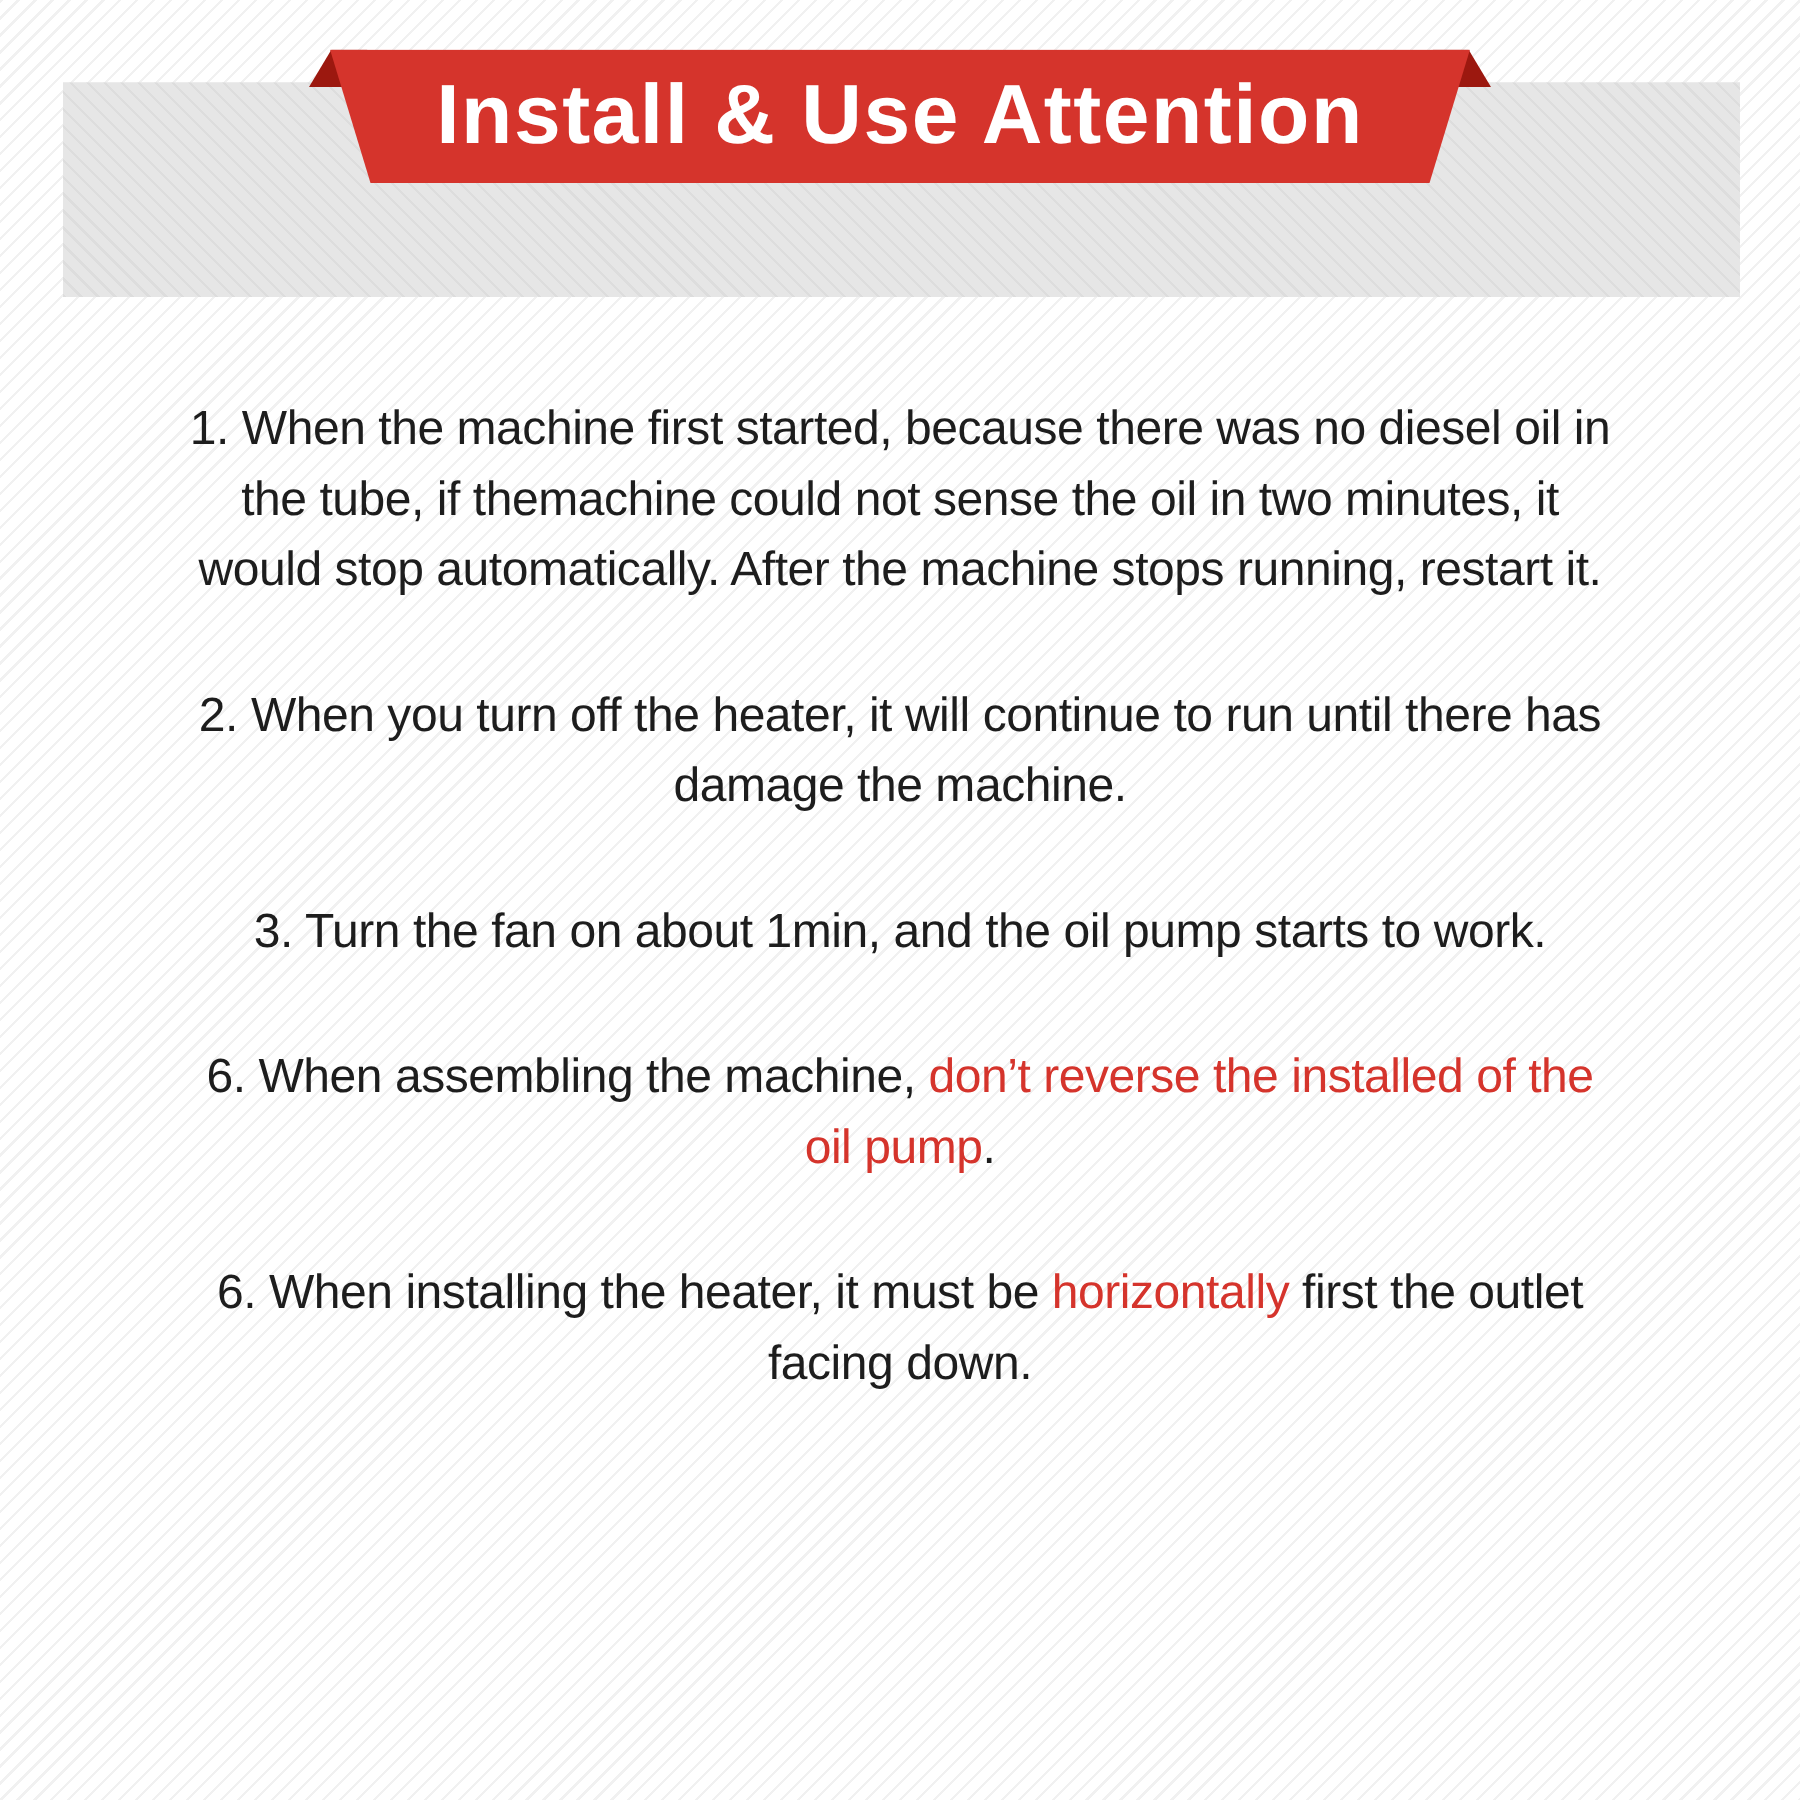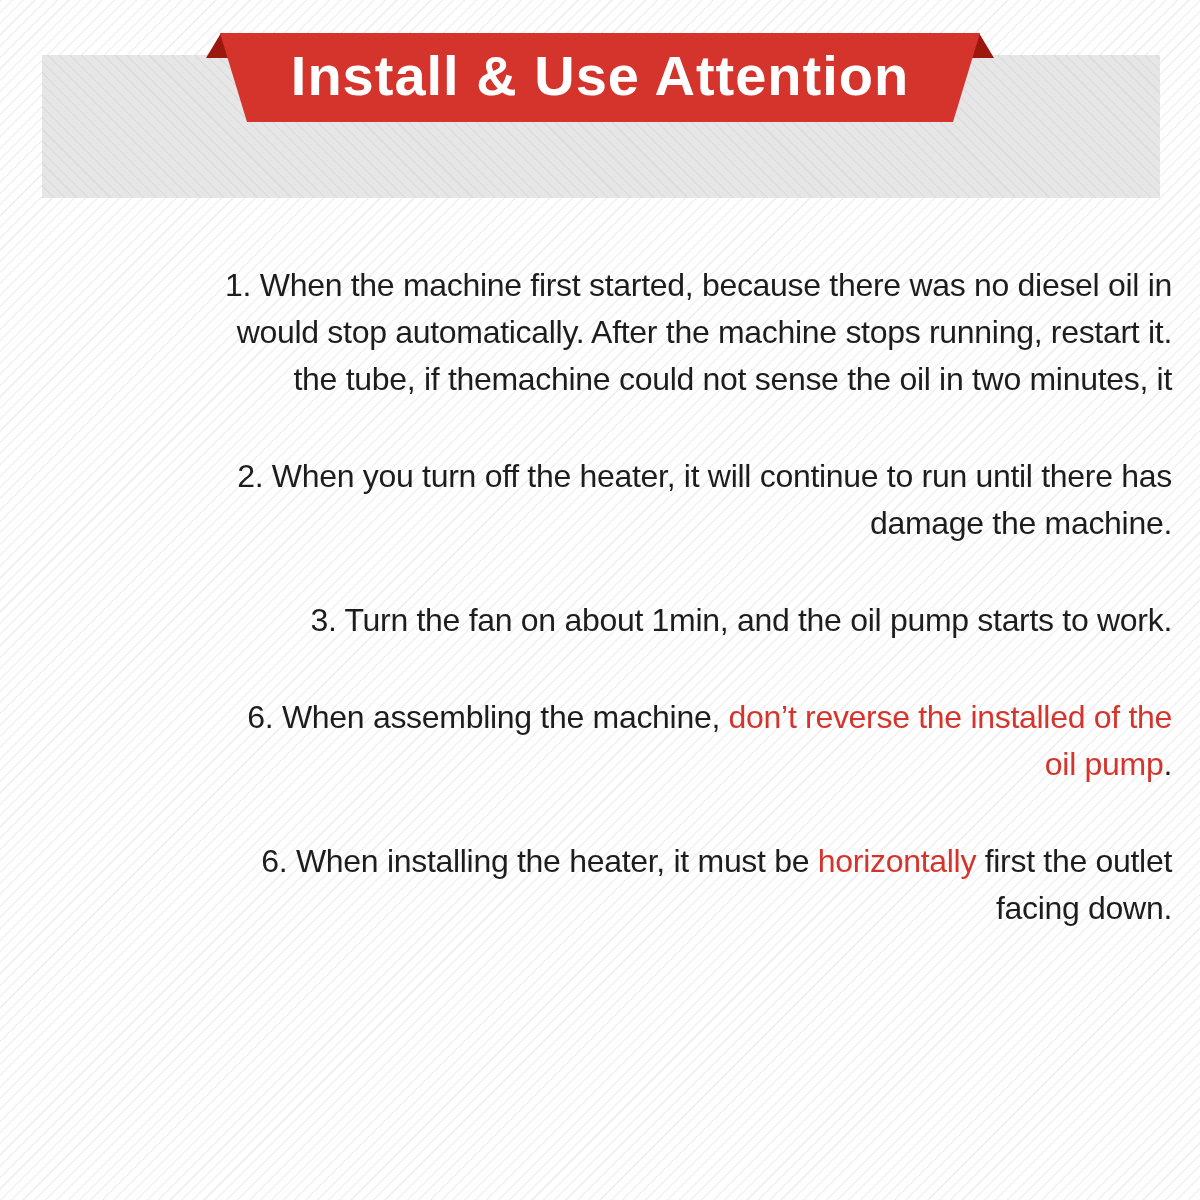--- a/index.html
+++ b/index.html
@@ -38,21 +38,21 @@
   }
   .ribbon-title{
     color:#ffffff;
     font-size:56px;font-weight:bold;letter-spacing:1px;
     line-height:89px;white-space:nowrap;
     transform:translateY(-2px);
   }
   
   .notes{
     position:absolute;left:0;top:262px;width:1200px;
-    text-align:right;
+    text-align:center;
     color:var(--body-text,#1d1d1d);
     font-size:32px;letter-spacing:-0.3px;line-height:47px;
   }
   .note-item{margin:0 28px 50px 28px;}
   .note-line{white-space:nowrap;}
   .seg{color:inherit;}
   .seg.red{color:var(--highlight,#d5342c);}
 </style>
 </head>
 <body>
@@ -65,22 +65,22 @@
     <div class="fold fold-left"></div>
     <div class="fold fold-right"></div>
     <div class="ribbon">
       <div class="ribbon-title">Install &amp; Use Attention</div>
     </div>
   </div>
 
   <div class="notes">
       <div class="note-item">
         <div class="note-line"><span class="seg">1. When the machine first started, because there was no diesel oil in</span></div>
+        <div class="note-line"><span class="seg">the tube, if themachine could not sense the oil in two minutes, it</span></div>
         <div class="note-line"><span class="seg">would stop automatically. After the machine stops running, restart it.</span></div>
-        <div class="note-line"><span class="seg">the tube, if themachine could not sense the oil in two minutes, it</span></div>
       </div>
       <div class="note-item">
         <div class="note-line"><span class="seg">2. When you turn off the heater, it will continue to run until there has</span></div>
         <div class="note-line"><span class="seg">damage the machine.</span></div>
       </div>
       <div class="note-item">
         <div class="note-line"><span class="seg">3. Turn the fan on about 1min, and the oil pump starts to work.</span></div>
       </div>
       <div class="note-item">
         <div class="note-line"><span class="seg">6. When assembling the machine, </span><span class="seg red">don’t reverse the installed of the</span></div>

